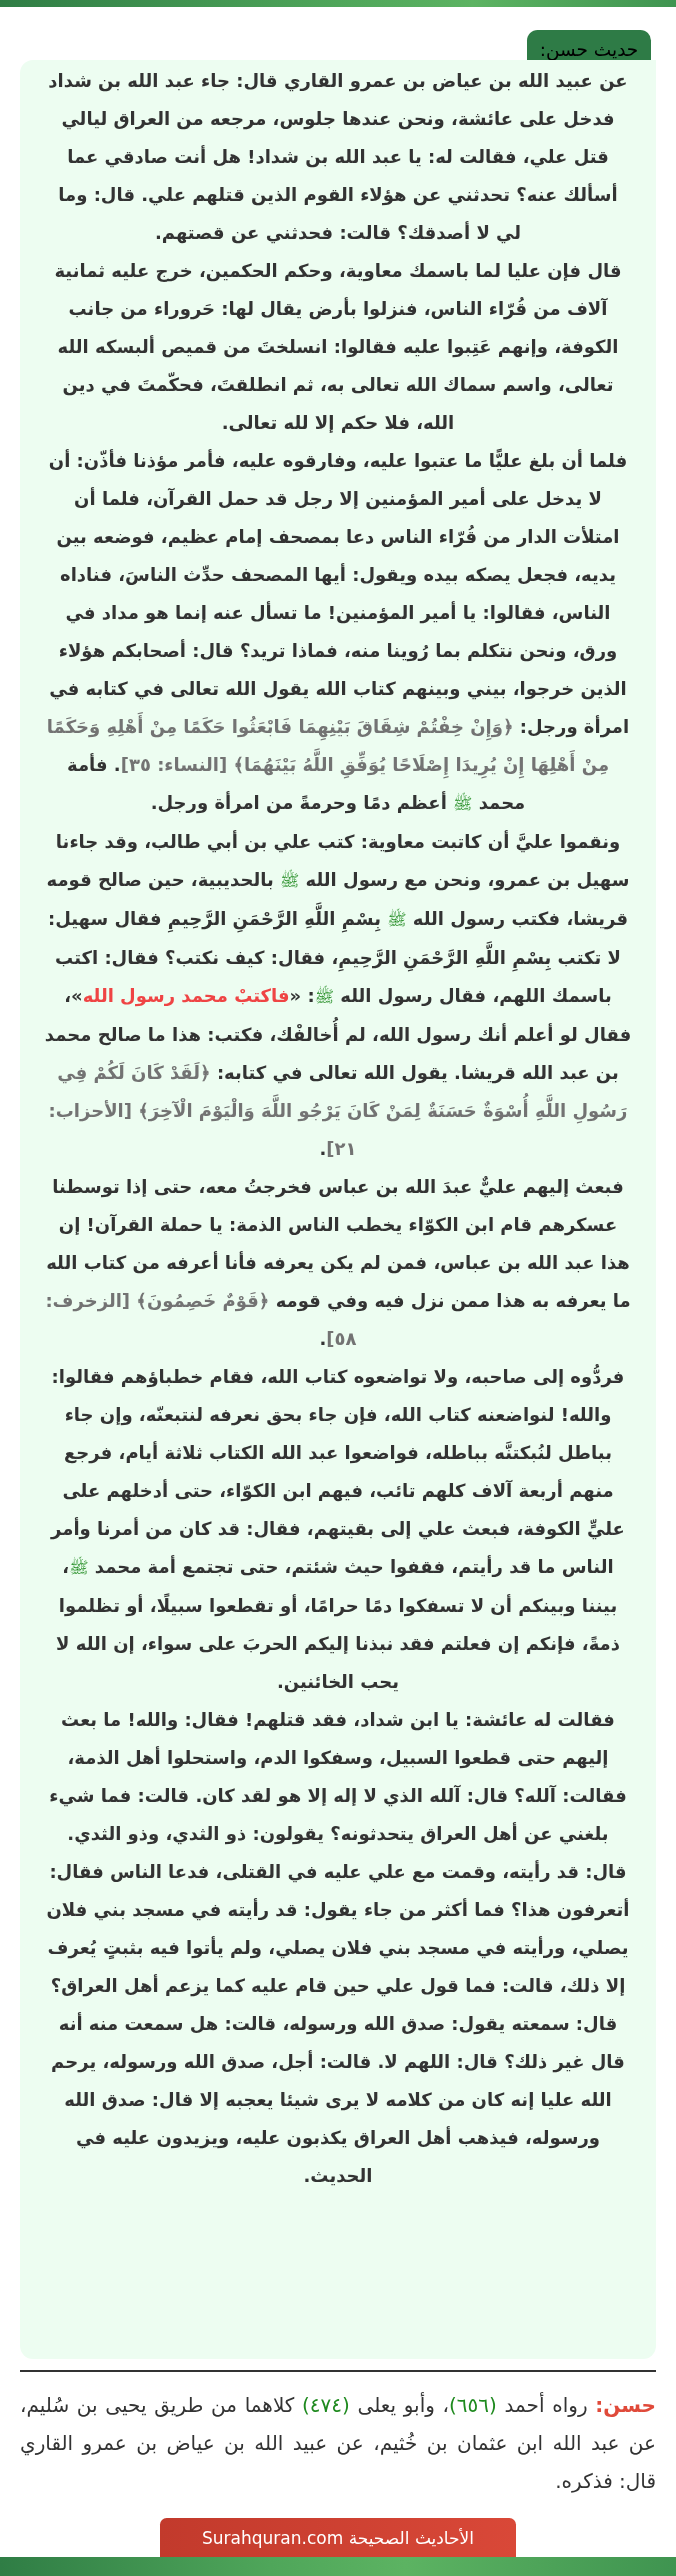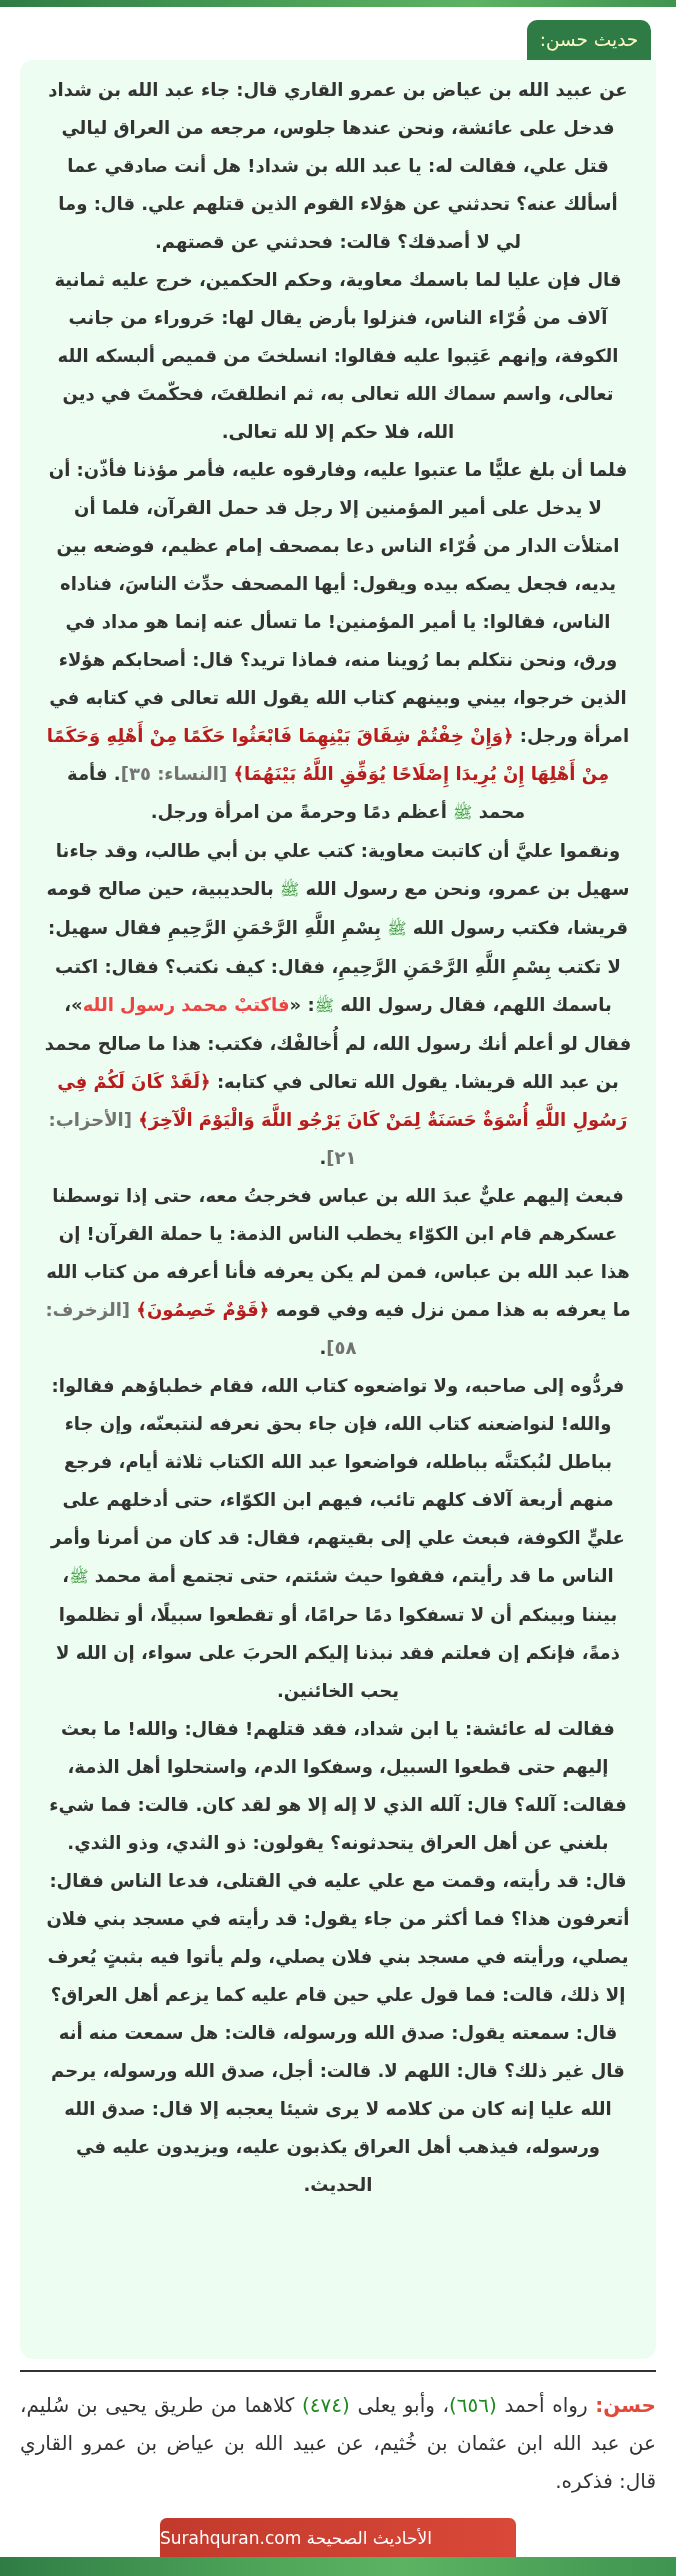--- a/index.html
+++ b/index.html
@@ -10,48 +10,48 @@
     position: relative;
     overflow: hidden;
     font-family: "DejaVu Sans", sans-serif;
     direction: rtl;
   }
   .top-bar {
     position: absolute; left: 0; top: 0; width: 676px; height: 6.6px;
     background: linear-gradient(90deg, #2f7d45 0%, #4fa65a 50%, #5cb362 70%, #3f9450 100%);
   }
   .title-badge {
-    position: absolute; top: 20px; left: 527px; width: 124px; height: 40px;
+    position: absolute; top: 30px; left: 527px; width: 124px; height: 40px;
     background: #2e7b46;
     border-radius: 10.6px 10.6px 0 0;
-    color: #fef9c3;
+    color: #000000;
     font-family: "DejaVu Sans", sans-serif;
     font-size: 18.5px;
     line-height: 40px;
     text-align: center;
     box-sizing: border-box;
   }
   .hadith-box {
     position: absolute; top: 60px; left: 20px; width: 636px; height: 2299px;
     background: #edfdf1;
     border-radius: 13.2px 0 13.2px 13.2px;
     box-sizing: border-box;
-    padding: 11px 24px 0 24px;
+    padding: 2px 24px 0 24px;
   }
   .hadith-text {
     font-family: "DejaVu Sans", sans-serif;
     font-weight: bold;
     font-size: 18px;
     line-height: 38px;
     color: #333333;
     text-align: center;
     direction: rtl;
   }
   .hadith-text p { margin: 0; }
-  .verse { color: #b91c1c; }
+  .verse { color: #737373; }
   .surah-ref { color: #737373; }
   .saw { color: #1f8a1f; font-weight: normal; font-size: 16px; }
   .blue-quote { color: #ef4444; }
   .divider {
     position: absolute; top: 2370px; left: 20px; width: 636px; height: 2px;
     background: #333333;
   }
   .takhrij {
     position: absolute; top: 2386px; left: 20px; width: 636px;
     font-family: "DejaVu Sans", sans-serif;
@@ -64,21 +64,21 @@
   .grade { color: #e04a3a; font-weight: bold; }
   .ref-num { color: #1f8a1f; }
   .site-button {
     position: absolute; top: 2518px; left: 160px; width: 356px; height: 40px;
     background: linear-gradient(90deg, #c23a2c 0%, #d94838 100%);
     border-radius: 6.6px 6.6px 0 0;
     color: #ffffff;
     font-family: "DejaVu Sans", sans-serif;
     font-size: 17px;
     line-height: 40px;
-    text-align: left;
+    text-align: center;
     direction: rtl;
     text-decoration: none;
     display: block;
   }
   .bottom-bar {
     position: absolute; left: 0; top: 2557px; width: 676px; height: 19px;
     background: linear-gradient(90deg, #2f7d45 0%, #4fa65a 40%, #5cb362 60%, #3f9450 100%);
   }
 </style>
 </head>

